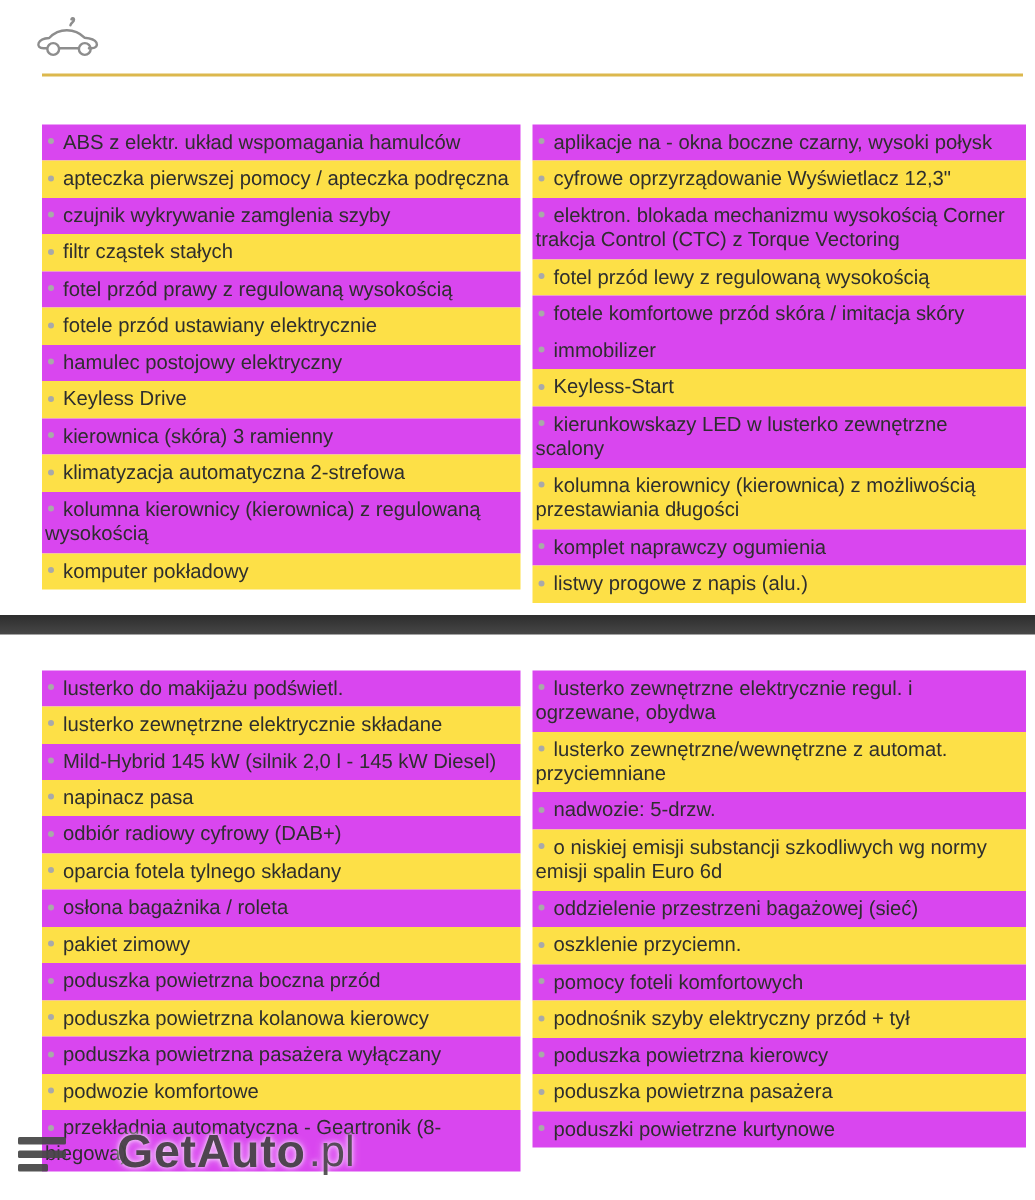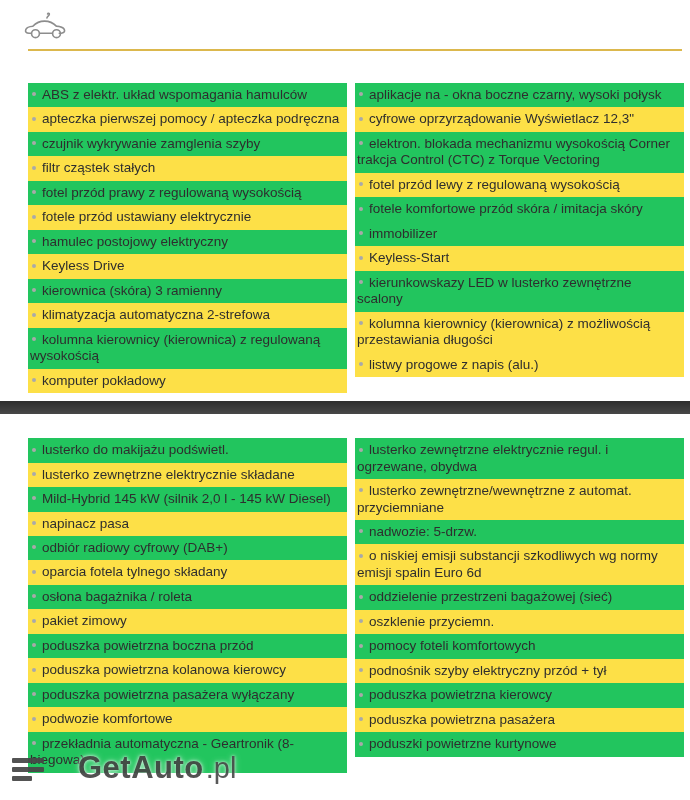--- a/index.html
+++ b/index.html
@@ -14,21 +14,21 @@
   .page-title{font-size:20px;font-weight:700;color:#1b1b1b;letter-spacing:.2px;}
   .header-rule{height:0;border-bottom:2px solid #dcb84d;margin:4px 8px 0 28px;}
   
   .section{display:flex;align-items:flex-start;padding:32px 6px 0 28px;gap:8px;}
   .section.second{padding-top:24px;}
   .col{width:320px;margin:0;padding:0;}
   .col.right{width:330px;}
   ul.col{list-style:none;}
   .item{
     font-size:13.5px;line-height:1.22;color:#2e2e2e;
-    padding:4px 4px 4px 2px;background:#22c55e;
+    padding:4px 4px 4px 2px;background:#d946ef;
   }
   .item.alt{background:#fde047;}
   .bullet{
     display:inline-block;width:4px;height:4px;border-radius:50%;
     background:#a9a9a9;margin:0 6px 2px 2px;vertical-align:middle;
   }
   
   .divider{height:13px;background:linear-gradient(#2d2d2d,#474747);margin-top:8px;width:690px;}
   
   .watermark{
@@ -78,20 +78,21 @@
   <ul class="col right">
       <li class="item"><span class="bullet"></span><span>aplikacje na - okna boczne czarny, wysoki połysk</span></li>
       <li class="item alt"><span class="bullet"></span><span>cyfrowe oprzyrządowanie Wyświetlacz 12,3"</span></li>
       <li class="item"><span class="bullet"></span><span>elektron. blokada mechanizmu wysokością Corner trakcja Control (CTC) z Torque Vectoring</span></li>
       <li class="item alt"><span class="bullet"></span><span>fotel przód lewy z regulowaną wysokością</span></li>
       <li class="item"><span class="bullet"></span><span>fotele komfortowe przód skóra / imitacja skóry</span></li>
       <li class="item"><span class="bullet"></span><span>immobilizer</span></li>
       <li class="item alt"><span class="bullet"></span><span>Keyless-Start</span></li>
       <li class="item"><span class="bullet"></span><span>kierunkowskazy LED w lusterko zewnętrzne scalony</span></li>
       <li class="item alt"><span class="bullet"></span><span>kolumna kierownicy (kierownica) z możliwością przestawiania długości</span></li>
+      <li class="item"><span class="bullet"></span><span>komplet naprawczy ogumienia</span></li>
       <li class="item alt"><span class="bullet"></span><span>listwy progowe z napis (alu.)</span></li>
     </ul>
 </div>
 
 <div class="divider"></div>
 
 <div class="section second">
   <ul class="col left">
       <li class="item"><span class="bullet"></span><span>lusterko do makijażu podświetl.</span></li>
       <li class="item alt"><span class="bullet"></span><span>lusterko zewnętrzne elektrycznie składane</span></li>

